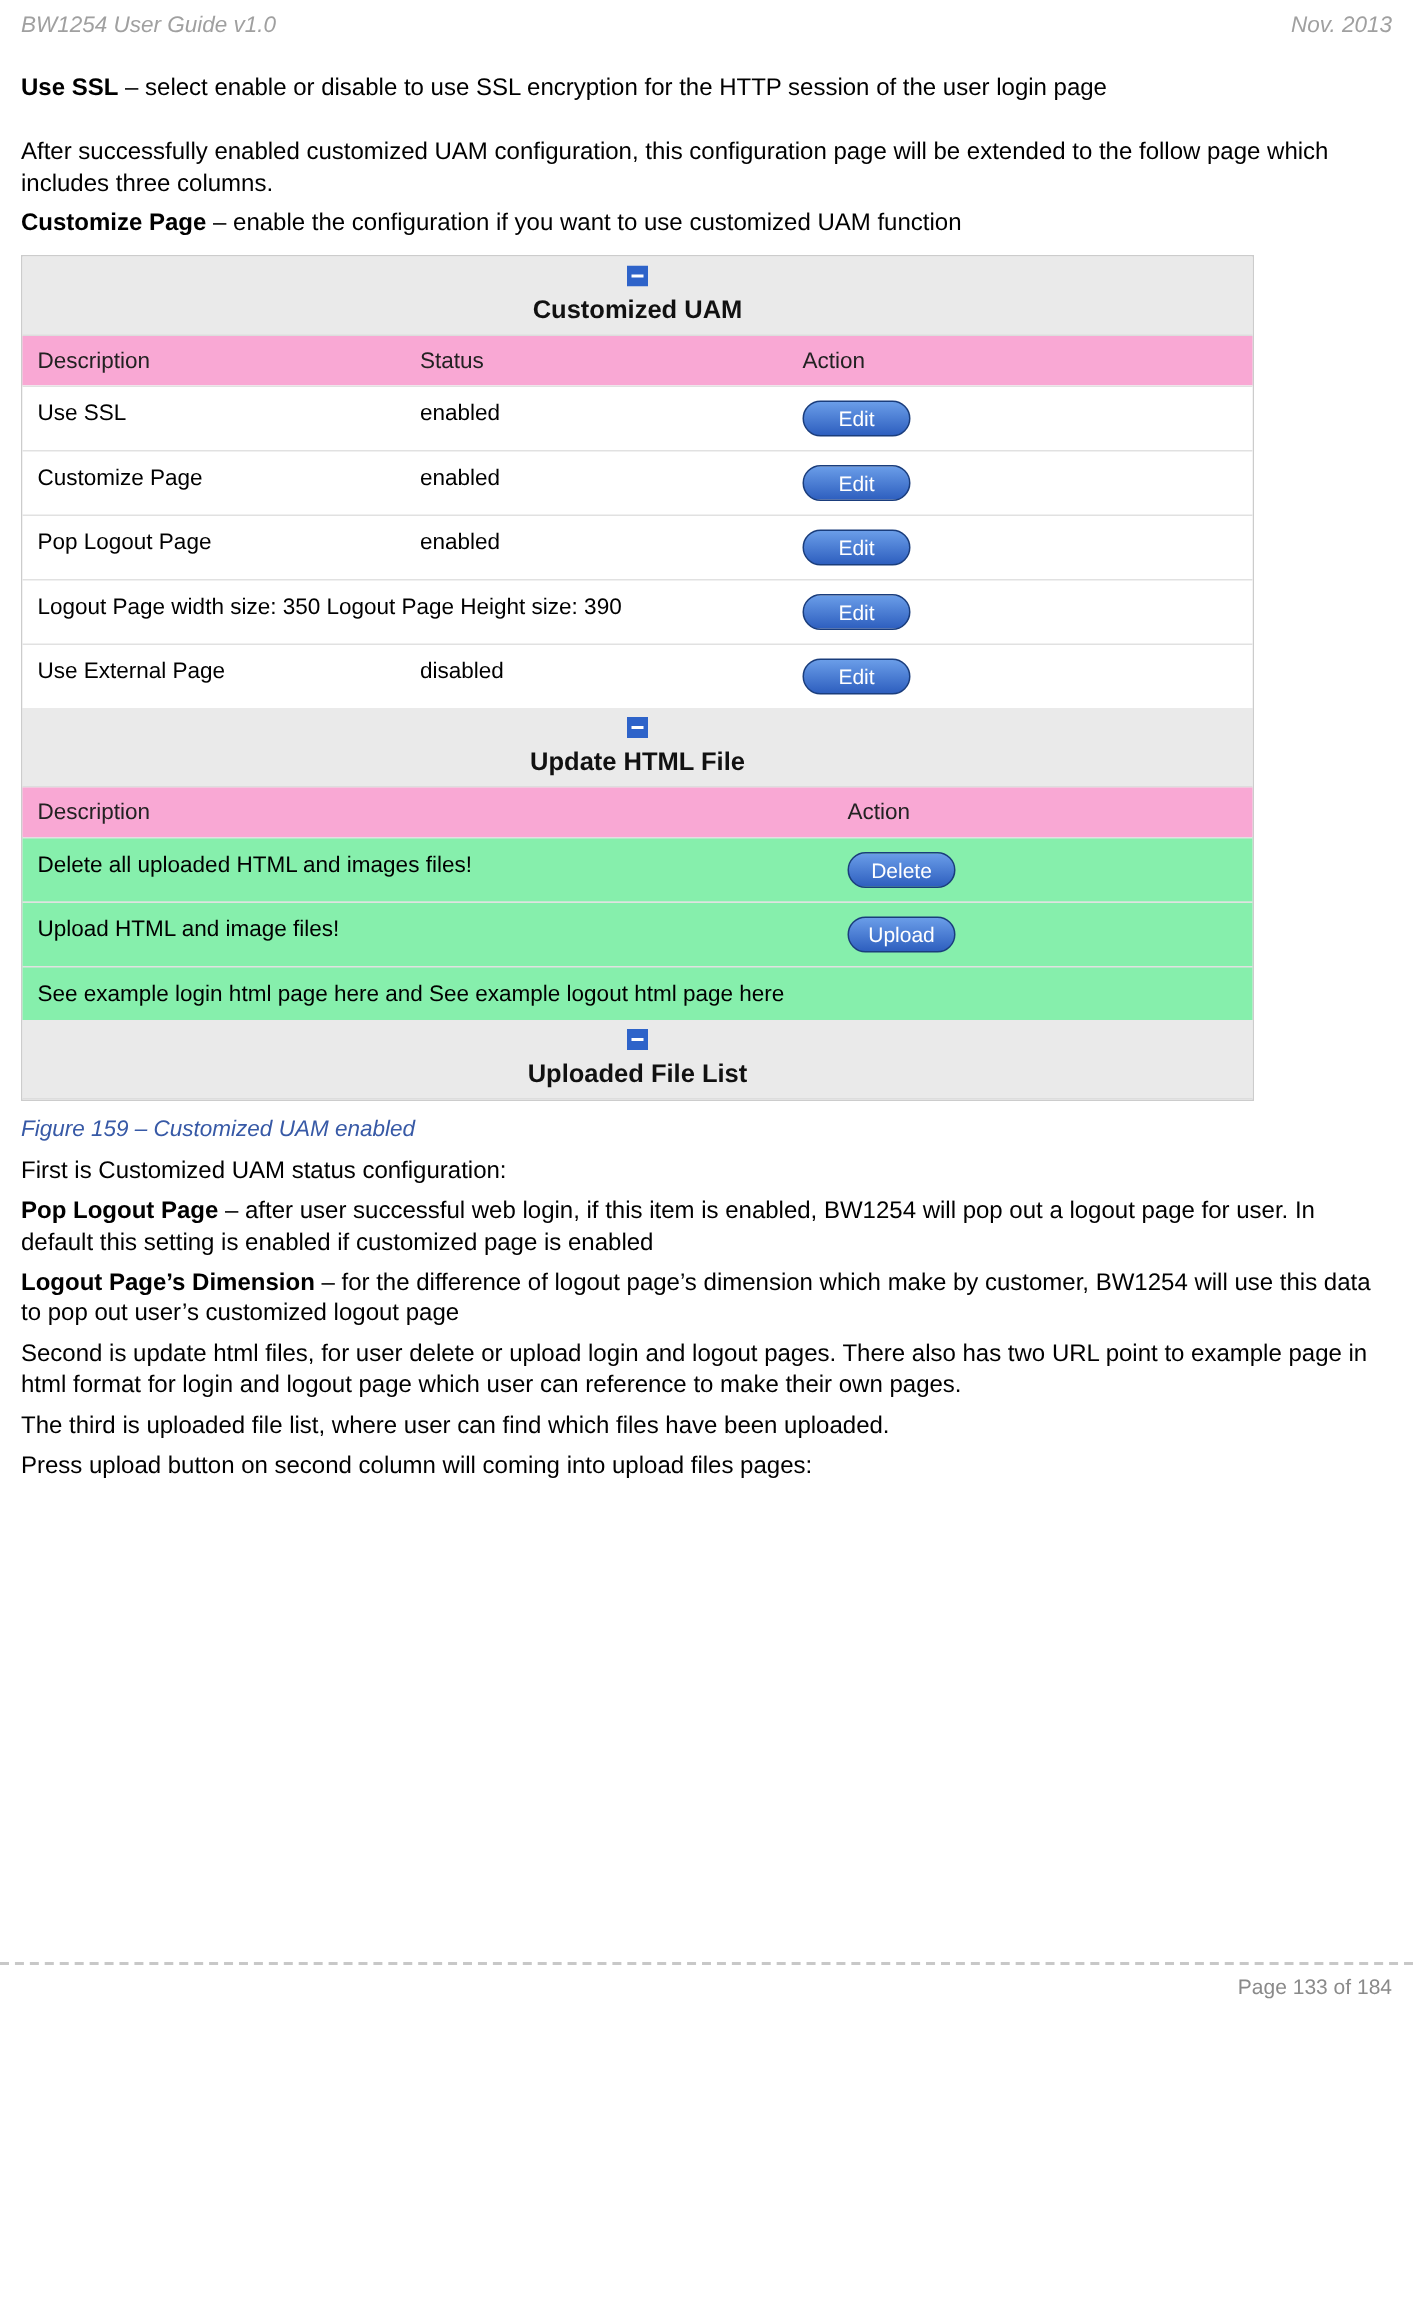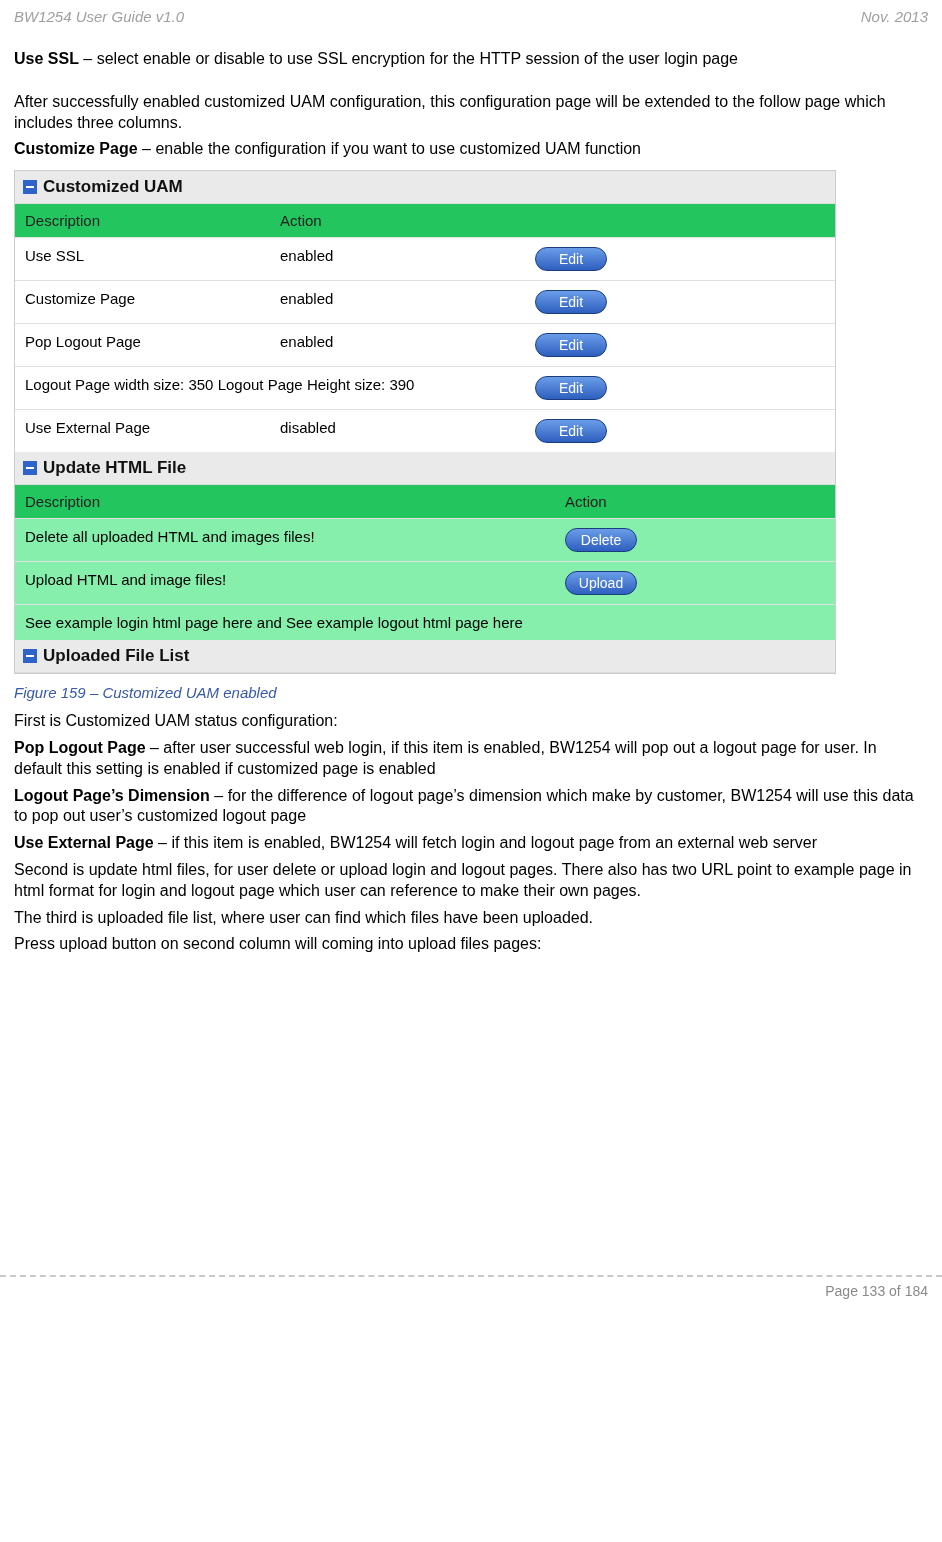--- a/index.html
+++ b/index.html
@@ -44,25 +44,26 @@
   .sect-head {
     background: #eaeaea;
     color: #111;
     font-weight: bold;
     font-size: 17px;
     padding: 6px 8px;
     display: flex;
     align-items: center;
     gap: 6px;
     border-bottom: 1px solid #ddd;
+    flex-direction: column;
   }
   .sect-head svg { flex-shrink: 0; }
   .col-head {
     display: flex;
-    background: #22c55e;
+    background: #f9a8d4;
     color: #222;
   }
   .c1 { width: 235px; padding: 8px 10px; }
   .c2 { flex: 1;     padding: 8px 10px; }
   .c3 { width: 290px; padding: 8px 10px; }
   .row {
     display: flex;
     border-top: 1px solid #e1e1e1;
     background: #fff;
   }
@@ -117,20 +118,21 @@
 
     <div class="sect-head">
       <svg width="14" height="14">
           <rect width="14" height="14" fill="#2e63c9"></rect>
           <rect x="3" y="6" width="8" height="2" fill="#fff"></rect>
         </svg>
       <span>Customized UAM</span>
     </div>
     <div class="col-head">
       <div class="c1">Description</div>
+      <div class="c2">Status</div>
       <div class="c3">Action</div>
     </div>
 
     <div class="row">
       <div class="c1">Use SSL</div>
       <div class="c2">enabled</div>
       <div class="c3"><span class="btn">Edit</span></div>
     </div>
     <div class="row">
       <div class="c1">Customize Page</div>
@@ -186,23 +188,20 @@
 
   <div class="fig-caption">Figure 159 – Customized UAM enabled</div>
 
   <p class="body-text">First is Customized UAM status configuration:</p>
   <p class="body-text">
     <span class="bold">Pop Logout Page</span><span> – after user successful web login, if this item is enabled, BW1254 will pop out a logout page for user. In default this setting is enabled if customized page is enabled</span>
   </p>
   <p class="body-text">
     <span class="bold">Logout Page’s Dimension</span><span> – for the difference of logout page’s dimension which make by customer, BW1254 will use this data to pop out user’s customized logout page</span>
   </p>
-  <p class="body-text">
-    <span class="bold">Use External Page</span><span> – if this item is enabled, BW1254 will fetch login and logout page from an external web server</span>
-  </p>
   <p class="body-text">Second is update html files, for user delete or upload login and logout pages. There also has two URL point to example page in html format for login and logout page which user can reference to make their own pages.</p>
   <p class="body-text">The third is uploaded file list, where user can find which files have been uploaded.</p>
   <p class="body-text">Press upload button on second column will coming into upload files pages:</p>
 
 </div>
 
 <hr class="dashed">
 <div class="page-num">Page 133 of 184</div>
 
 </body></html>

